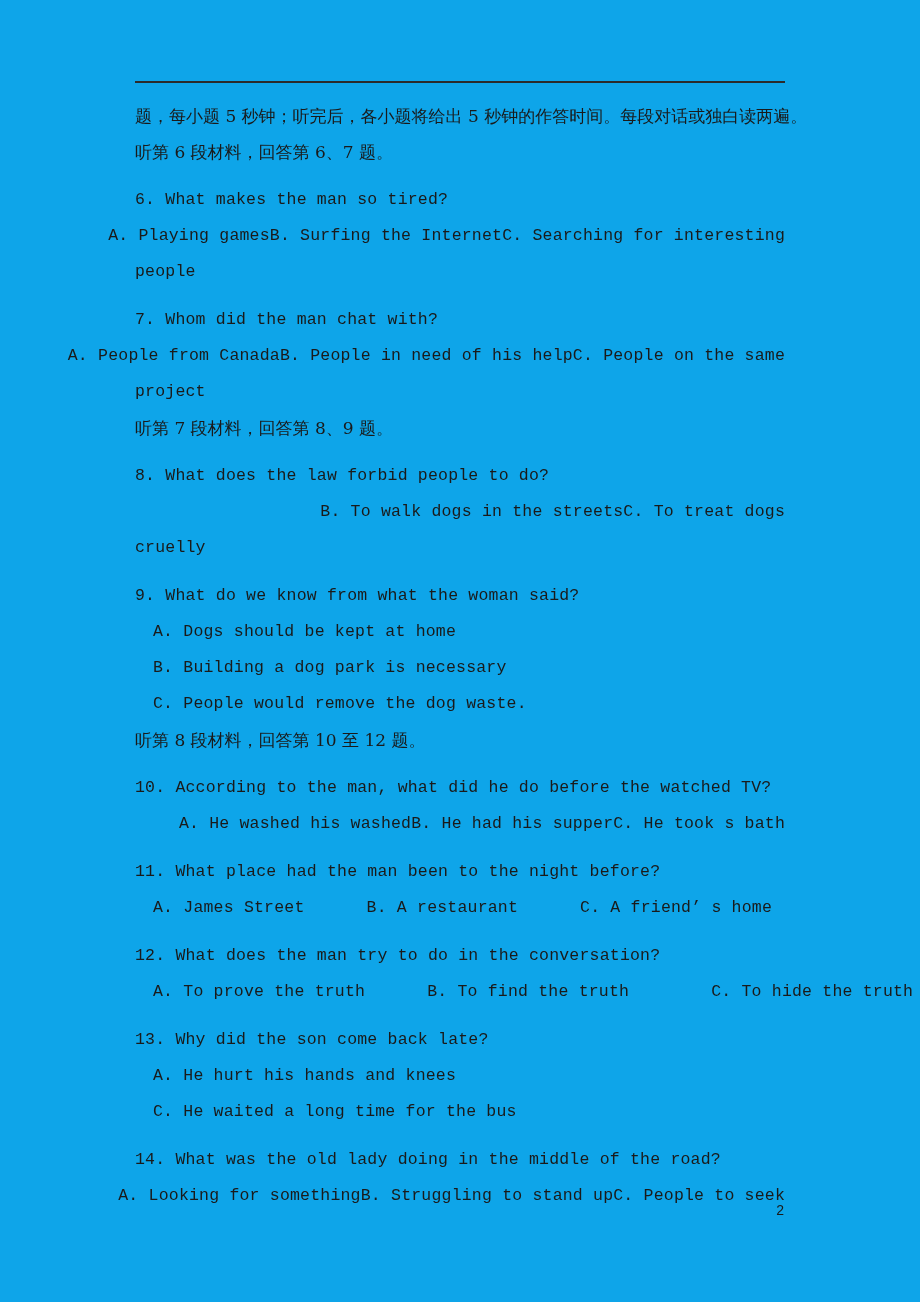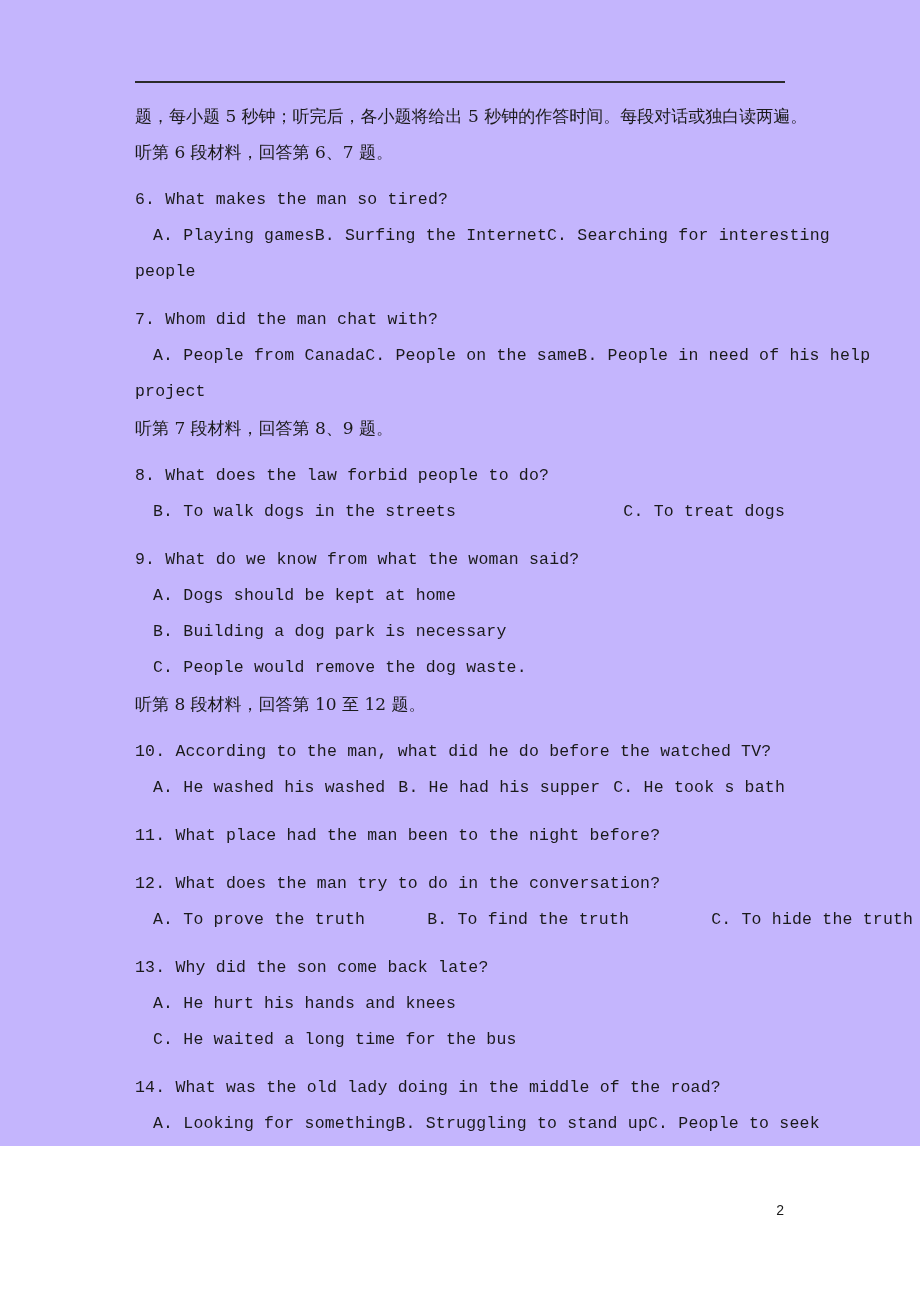--- a/index.html
+++ b/index.html
@@ -14,22 +14,22 @@
     position: relative;
     font-family: "Liberation Mono", "DejaVu Sans Mono", monospace;
     color: #1a1a1a;
     overflow: hidden;
   }
 
   .page {
     position: absolute;
     left: 0; top: 0;
     width: 920px;
-    height: 1146px;
-    background: #c4b5fd;
+    height: 1302px;
+    background: #0ea5e9;
   }
 
   
   .header-rule {
     position: absolute;
     left: 135px;
     top: 81px;
     width: 650px;
     height: 2px;
     background: #2b2b2b;
@@ -71,21 +71,21 @@
 
   
   .line.cont {
     padding-left: 0px;
   }
 
   
   .opt-row {
     display: flex;
     width: 632px;
-    justify-content: space-between;
+    justify-content: flex-end;
     align-items: baseline;
   }
   .opt-row.two {
     width: 560px;
     justify-content: flex-start;
   }
   .opt-row.two .opt:first-child {
     margin-right: 62px;
   }
   .opt {
@@ -127,35 +127,36 @@
         <span class="opt">B. Surfing the Internet</span>
         <span class="opt">C. Searching for interesting</span>
       </div>
     </div>
     <div class="line cont">people</div>
 
     <div class="line stem">7. Whom did the man chat with?</div>
     <div class="line opts">
       <div class="opt-row">
         <span class="opt">A. People from Canada</span>
+        <span class="opt">B. People in need of his help</span>
         <span class="opt">C. People on the same</span>
-        <span class="opt">B. People in need of his help</span>
       </div>
     </div>
     <div class="line cont">project</div>
 
     <div class="line cn cont">听第 7 段材料，回答第 8、9 题。</div>
 
     <div class="line stem">8. What does the law forbid people to do?</div>
     <div class="line opts">
       <div class="opt-row">
         <span class="opt">B. To walk dogs in the streets</span>
         <span class="opt">C. To treat dogs</span>
       </div>
     </div>
+    <div class="line cont">cruelly</div>
 
     <div class="line stem">9. What do we know from what the woman said?</div>
     <div class="line opts">
       <span class="opt-stack">A. Dogs should be kept at home</span>
     </div>
     <div class="line opts">
       <span class="opt-stack">B. Building a dog park is necessary</span>
     </div>
     <div class="line opts">
       <span class="opt-stack">C. People would remove the dog waste.</span>
@@ -166,20 +167,27 @@
     <div class="line stem">10. According to the man, what did he do before the watched TV?</div>
     <div class="line opts">
       <div class="opt-row">
         <span class="opt">A. He washed his washed</span>
         <span class="opt">B. He had his supper</span>
         <span class="opt">C. He took s bath</span>
       </div>
     </div>
 
     <div class="line stem">11. What place had the man been to the night before?</div>
+    <div class="line opts">
+      <div class="opt-row two">
+        <span class="opt">A. James Street</span>
+        <span class="opt">B. A restaurant</span>
+        <span class="opt" style="margin-left:62px">C. A friend’ s home</span>
+      </div>
+    </div>
 
     <div class="line stem">12. What does the man try to do in the conversation?</div>
     <div class="line opts">
       <div class="opt-row two">
         <span class="opt">A. To prove the truth</span>
         <span class="opt">B. To find the truth</span>
         <span class="opt" style="margin-left:82px">C. To hide the truth</span>
       </div>
     </div>
 

